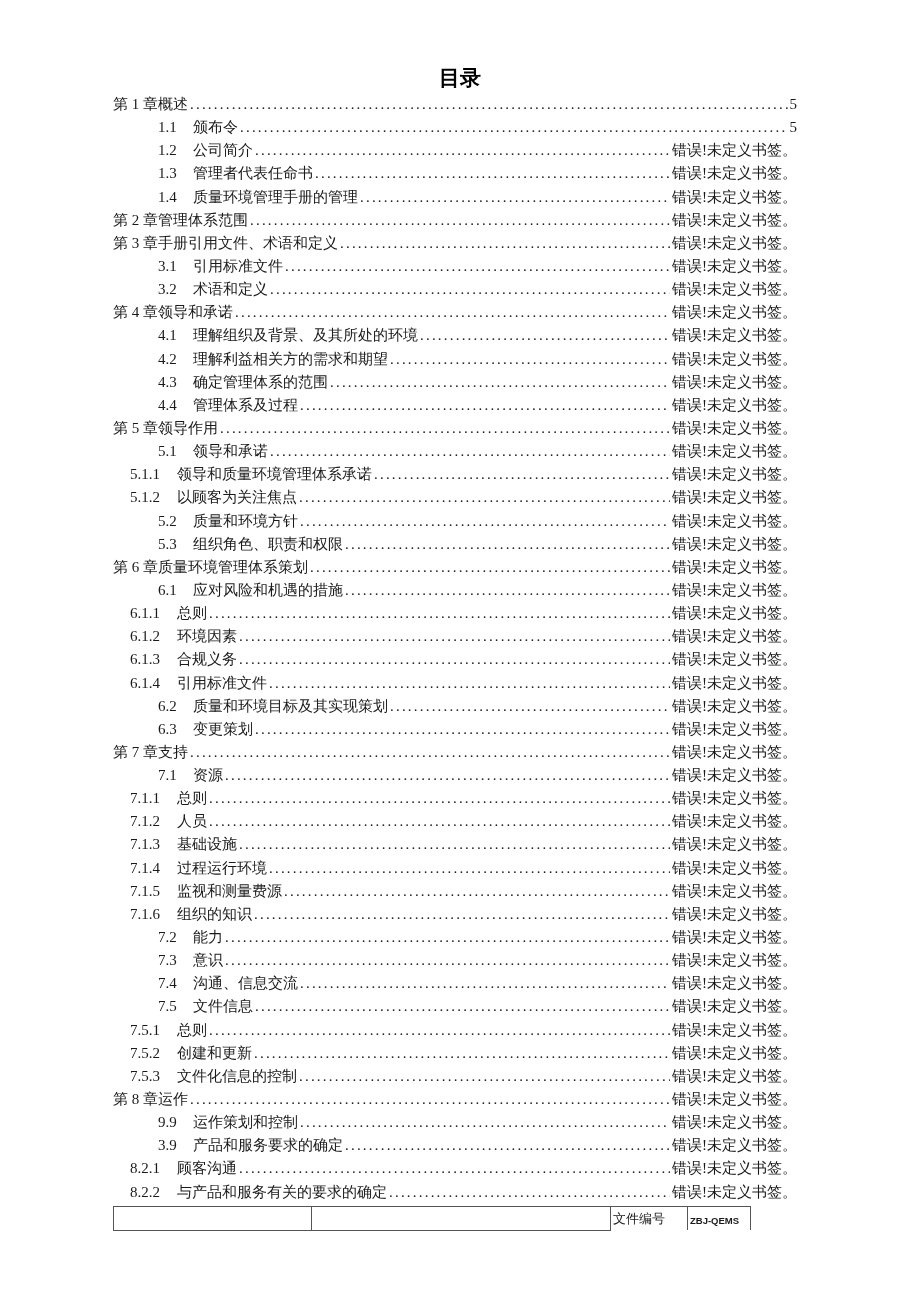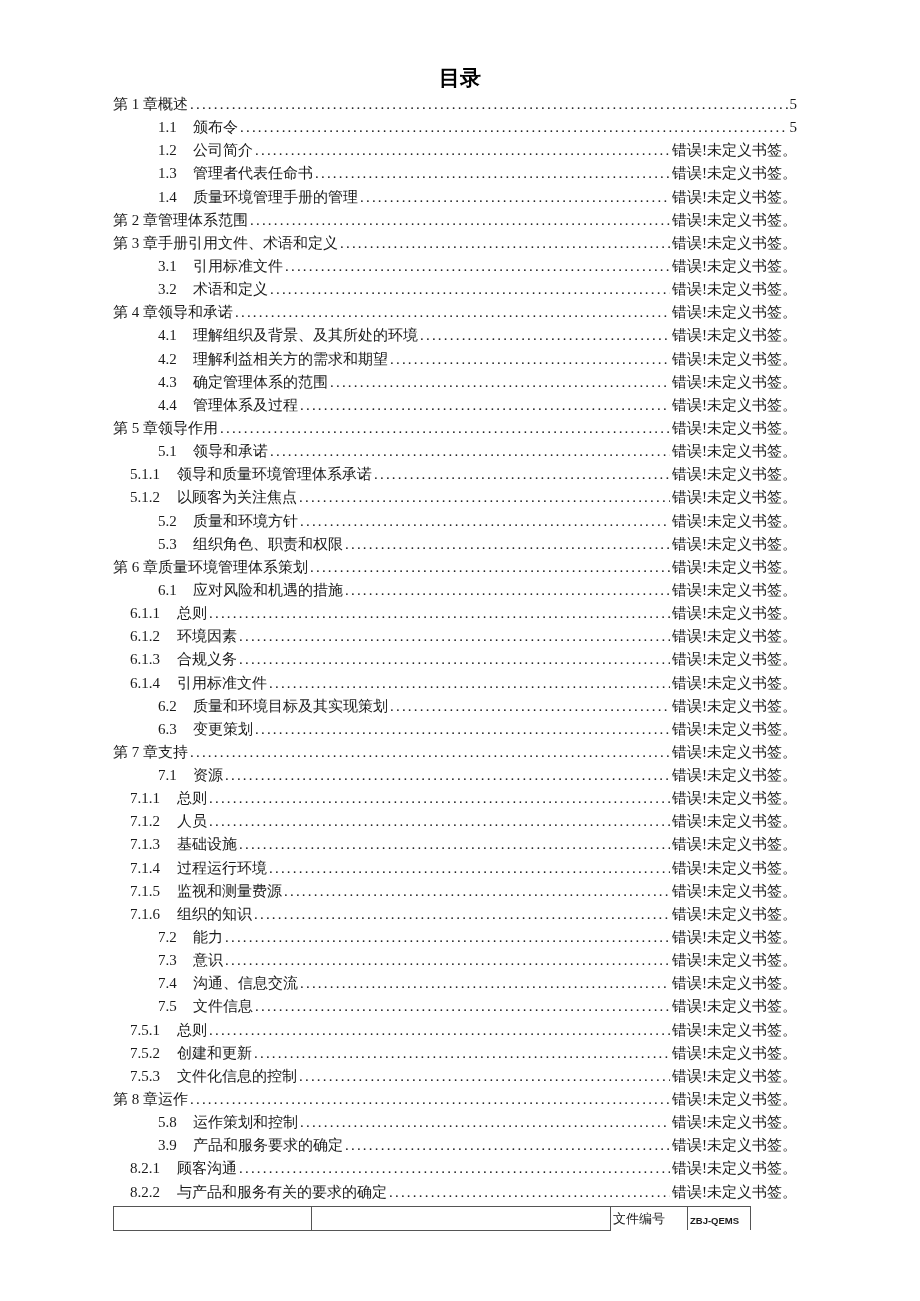--- a/index.html
+++ b/index.html
@@ -289,21 +289,21 @@
       <span class="dots"></span>
       <span class="pg">错误!未定义书签。</span>
     </div>
     <div class="row l1">
       <span class="num">第 8 章</span>
       <span class="txt">运作</span>
       <span class="dots"></span>
       <span class="pg">错误!未定义书签。</span>
     </div>
     <div class="row l2">
-      <span class="num">5.8</span>
+      <span class="num">9.9</span>
       <span class="txt">运作策划和控制</span>
       <span class="dots"></span>
       <span class="pg">错误!未定义书签。</span>
     </div>
     <div class="row l2">
       <span class="num">3.9</span>
       <span class="txt">产品和服务要求的确定</span>
       <span class="dots"></span>
       <span class="pg">错误!未定义书签。</span>
     </div>

